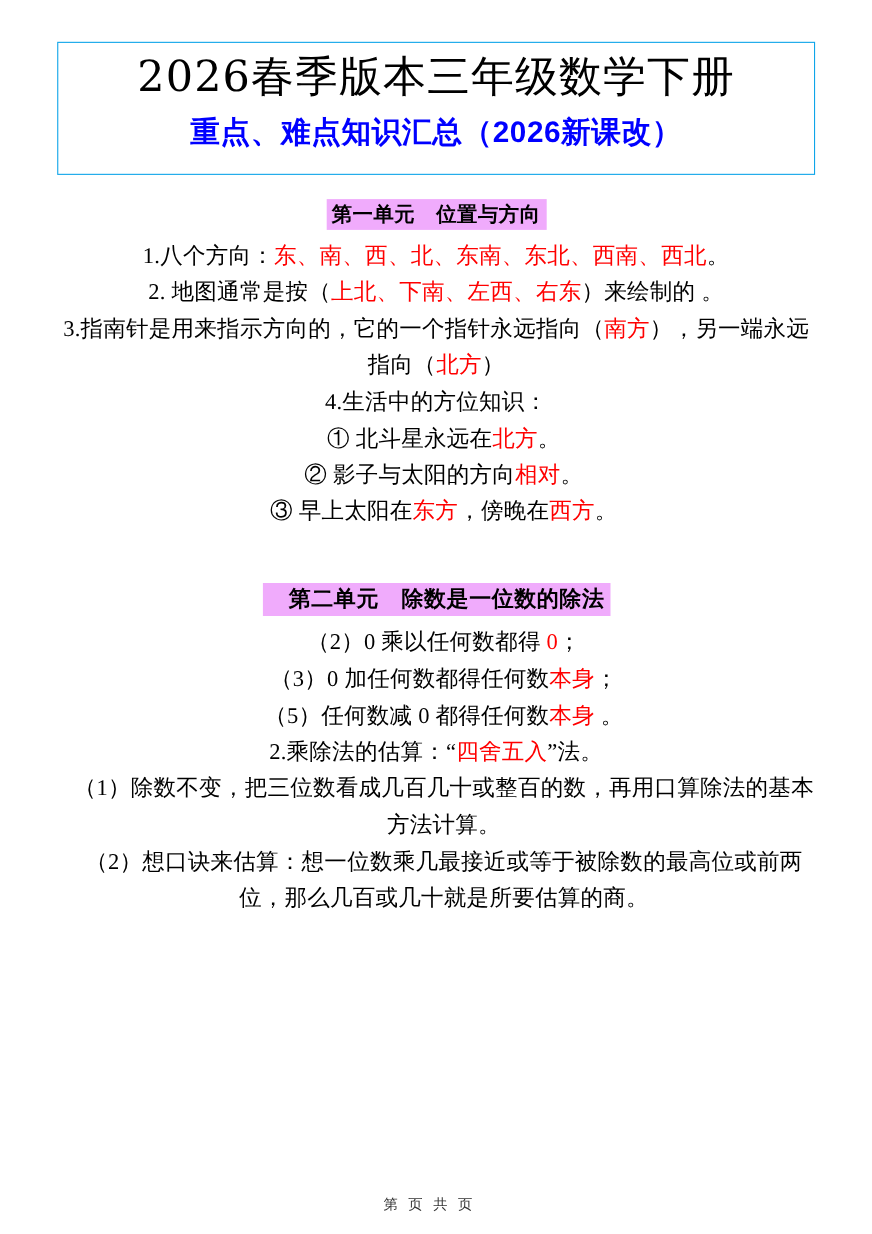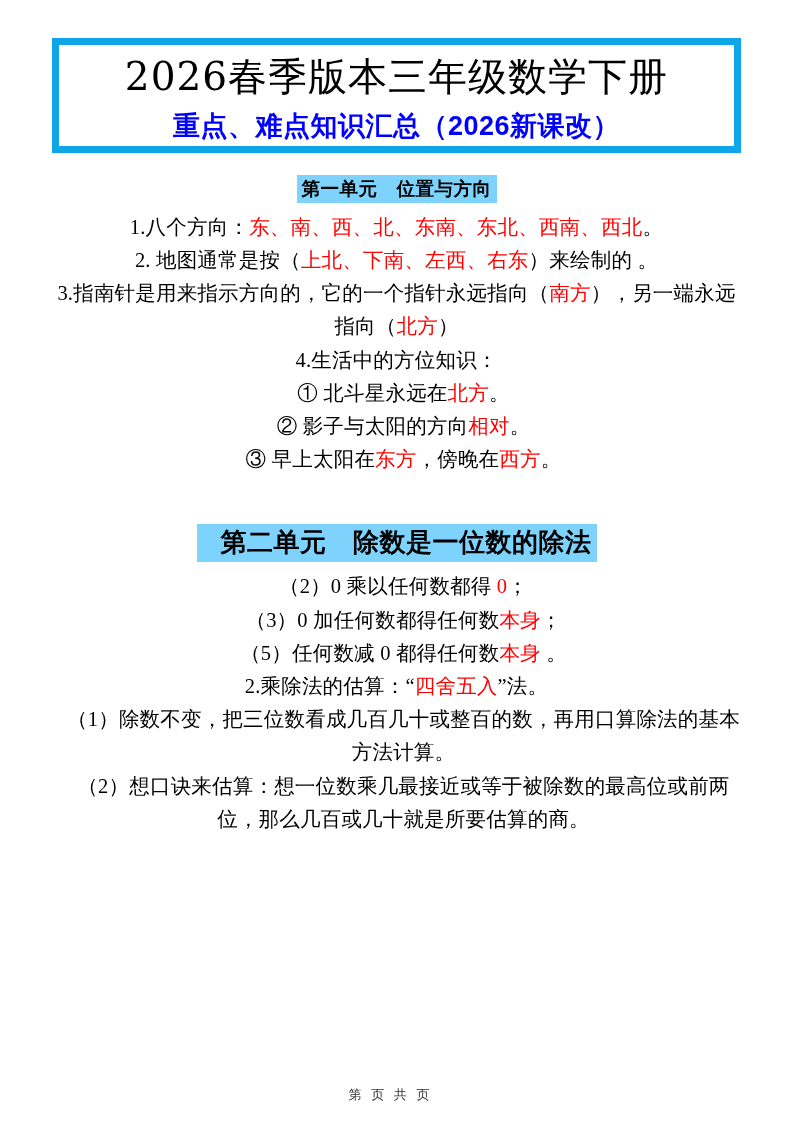--- a/index.html
+++ b/index.html
@@ -17,22 +17,22 @@
   }
   .page {
     width: 793px;
     height: 1122px;
     box-sizing: border-box;
     padding: 38px 50px 0 50px;
     position: relative;
   }
   
   .title-box {
-    border: 7px solid #0ea5e9;
-    padding: 10px 6px 2px 6px;
+    border: 1px solid #0ea5e9;
+    padding: 10px 6px 20px 6px;
     text-align: center;
     margin: 0 2px 0 2px;
   }
   .title-main {
     font-family: "DejaVu Serif", "Liberation Serif", serif;
     font-size: 39px;
     line-height: 1.15;
     letter-spacing: 1px;
     color: #000;
     font-weight: 400;
@@ -46,30 +46,30 @@
     letter-spacing: 0.5px;
   }
   
   .unit-header-wrap {
     text-align: center;
     margin-top: 22px;
     margin-bottom: 8px;
   }
   .unit-header {
     display: inline-block;
-    background: #7dd3fc;
+    background: #f0abfc;
     font-family: "Liberation Sans", sans-serif;
     font-weight: bold;
     font-size: 18.5px;
     padding: 1px 5px 2px 5px;
     color: #000;
     letter-spacing: 0.5px;
   }
   .unit-header.u2 {
-    font-size: 26px;
+    font-size: 20px;
     padding-left: 24px;
   }
   
   .line {
     font-size: 20.5px;
     line-height: 1.62;
     color: #000;
     margin: 0;
     letter-spacing: 0.2px;
     text-align: center;

